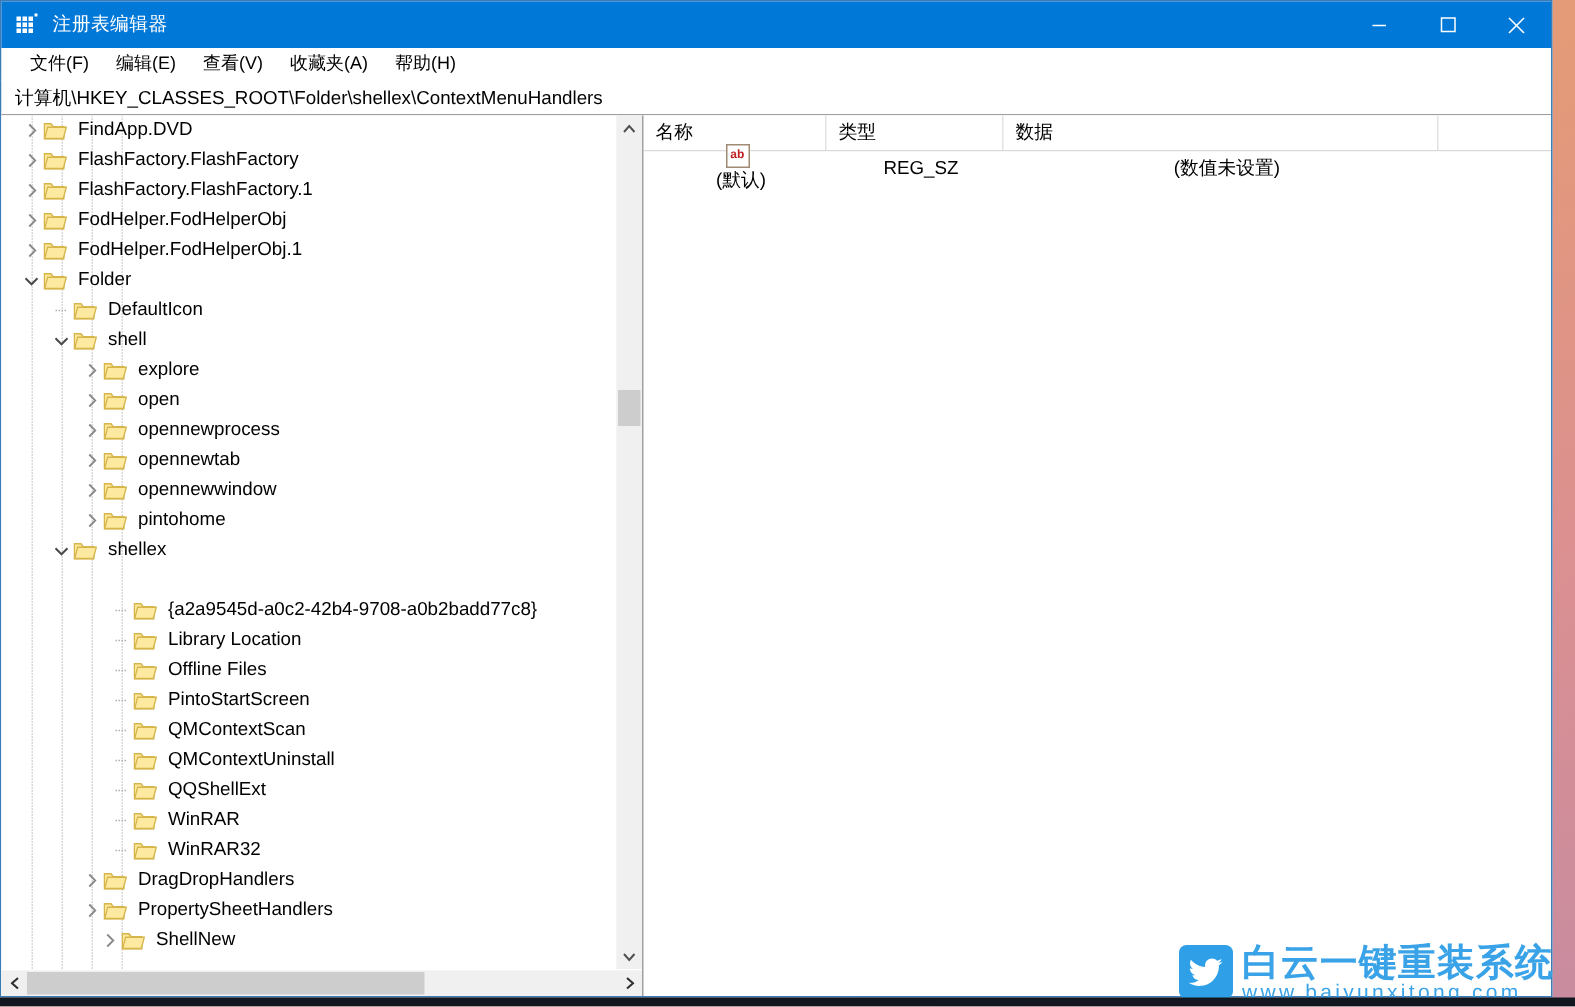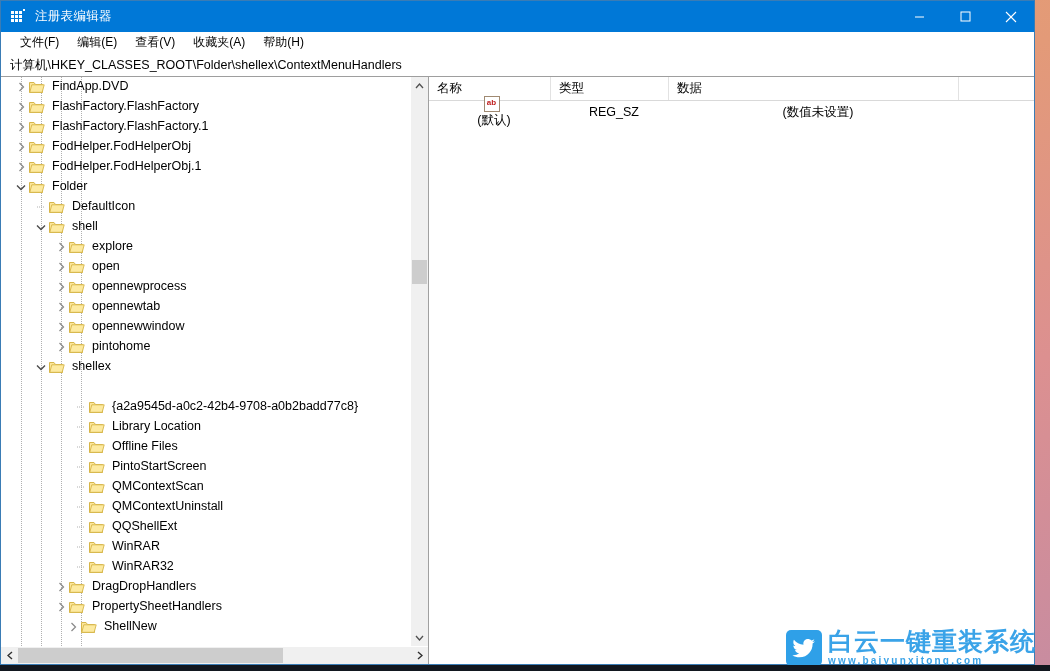--- a/index.html
+++ b/index.html
@@ -283,26 +283,25 @@
   #wm-texts { display: flex; flex-direction: column; }
   #wm-title {
     font-size: 25px;
     color: #3aa3e8;
     font-weight: bold;
     letter-spacing: 1px;
     line-height: 26px;
     font-family: "DejaVu Sans", sans-serif;
   }
   #wm-url {
-    font-size: 10px;
+    font-size: 14px;
     color: #3aa3e8;
     letter-spacing: 2.2px;
     line-height: 12px;
     font-family: "Liberation Sans", sans-serif;
-    font-weight: bold;
   }
 
   
   #bottomstrip {
     position: absolute;
     left: 0; bottom: 0;
     width: 1050px;
     height: 6px;
     background: #12171f;
   }

